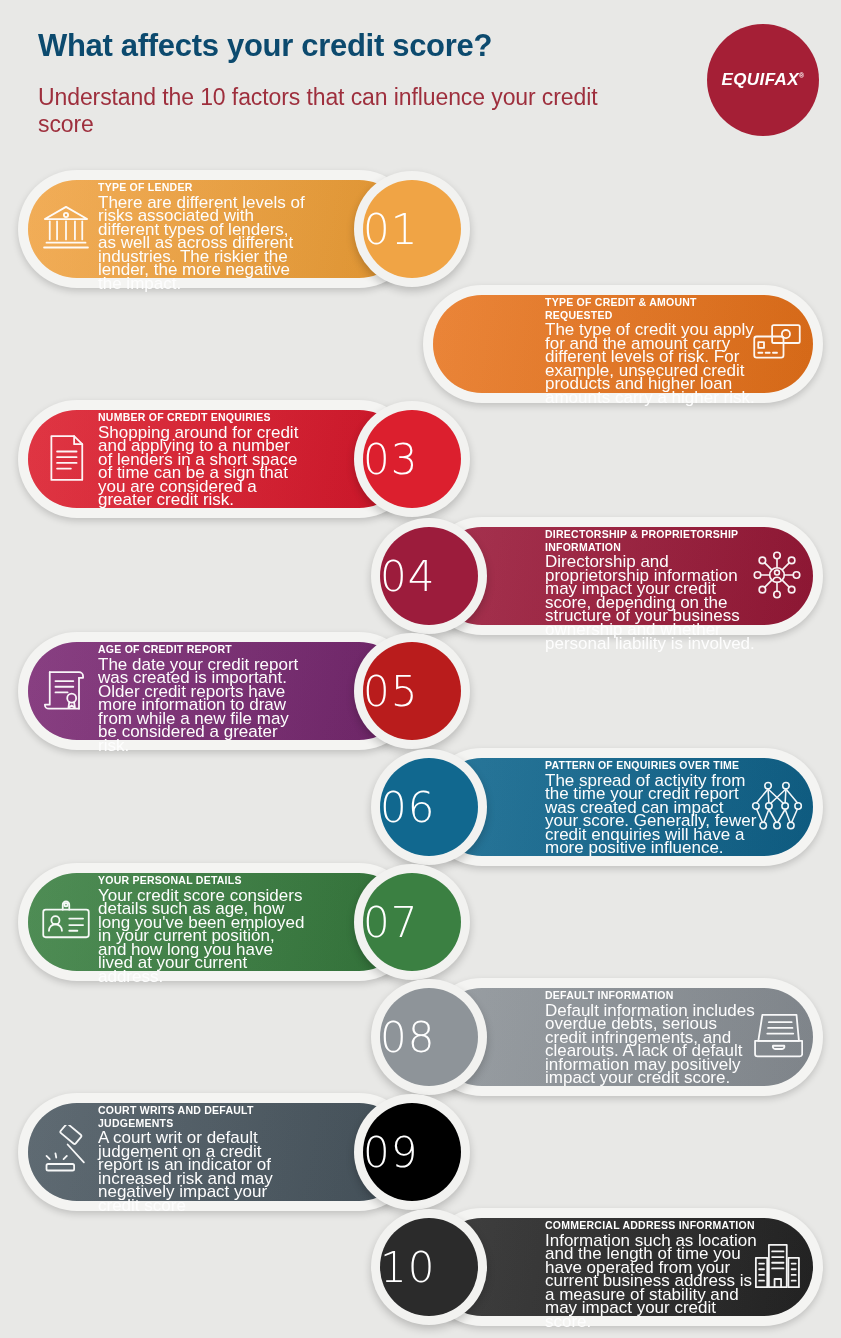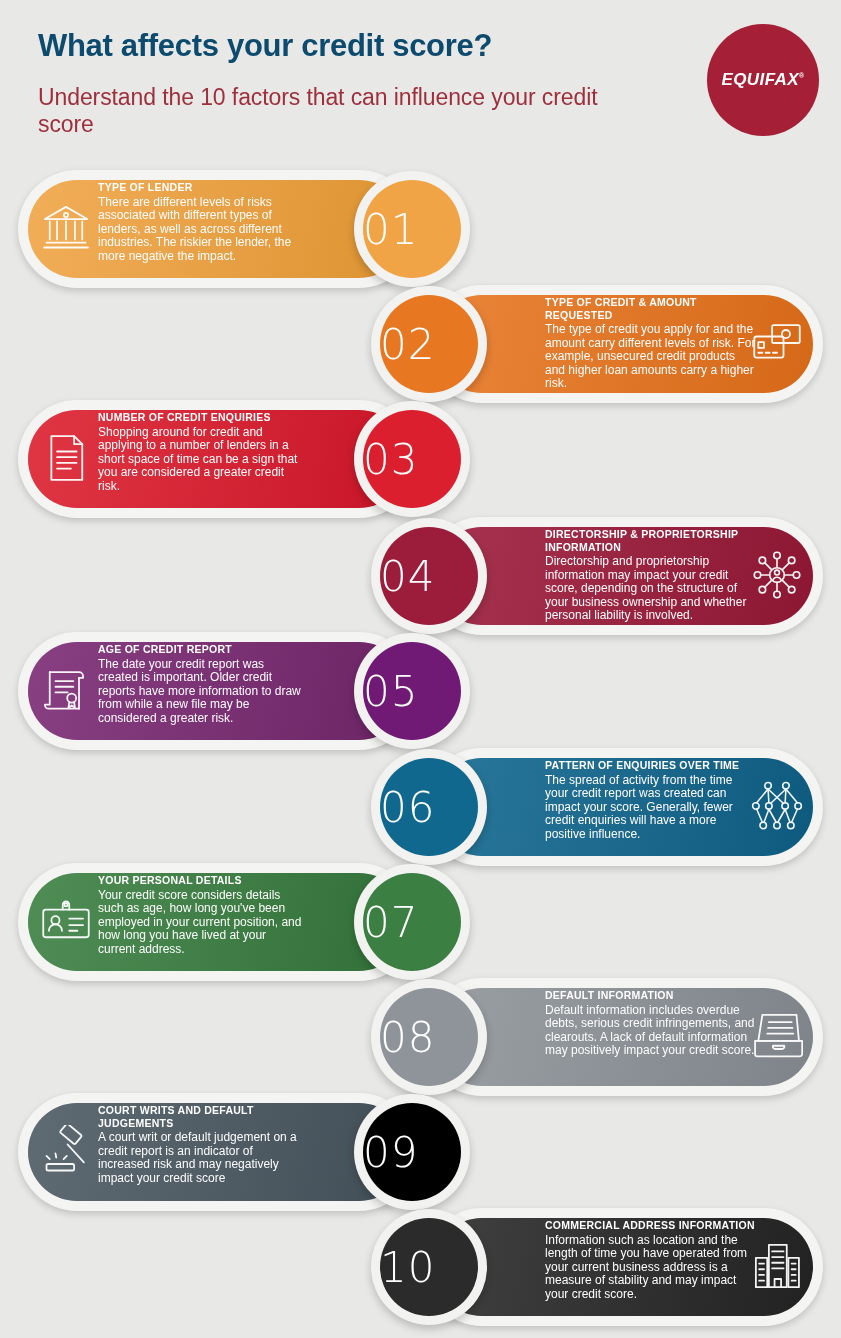--- a/index.html
+++ b/index.html
@@ -107,21 +107,21 @@
   }
   .card-title {
     font-size: 10.5px;
     font-weight: bold;
     letter-spacing: 0.25px;
     line-height: 12.5px;
     margin-bottom: 2px;
     color: #ffffff;
   }
   .card-desc {
-    font-size: 12px;
+    font-size: 17px;
     line-height: 13.6px;
     color: #fdfdfd;
   }
 
   
   .icon-wrap {
     position: absolute;
     width: 52px;
     height: 52px;
     z-index: 3;
@@ -218,25 +218,20 @@
      <rect x="4" y="24" width="36" height="26" rx="3"></rect>
      <rect x="9" y="31" width="7" height="7"></rect>
      <line x1="9" y1="44" x2="14" y2="44"></line>
           <line x1="18" y1="44" x2="23" y2="44"></line>
      <line x1="27" y1="44" x2="32" y2="44"></line>
         </svg>
       </div>
     <div class="txt">
       <div class="card-title">TYPE OF CREDIT &amp; AMOUNT REQUESTED</div>
       <div class="card-desc">The type of credit you apply for and the amount carry different levels of risk. For example, unsecured credit products and higher loan amounts carry a higher risk.</div>
-    </div>
-    <div class="badge">
-      <div class="disc" style="background:#e87722">
-        <span class="num">02</span>
-      </div>
     </div>
     </div>
     <div class="card left" style="top: 400px;">
     <div class="frame"></div>
     <div class="body" style="background:linear-gradient(105deg, #dc1f2e 0%, #d4162a 100%)"></div>
     <div class="icon-wrap">
         <svg viewBox="0 0 64 64" fill="none" stroke="#fff" stroke-width="2.2" stroke-linecap="round" stroke-linejoin="round">
      <path d="M14 5 H42 L52 15 V59 H14 Z"></path>
           <path d="M42 5 V15 H52"></path>
      <line x1="21" y1="24" x2="45" y2="24"></line>
@@ -304,21 +299,21 @@
      <line x1="19" y1="35" x2="34" y2="35"></line>
      <circle cx="39" cy="42" r="5.5"></circle>
           <path d="M36 47 l-1 7 4-3 4 3 -1-7"></path>
         </svg>
       </div>
     <div class="txt">
       <div class="card-title">AGE OF CREDIT REPORT</div>
       <div class="card-desc">The date your credit report was created is important. Older credit reports have more information to draw from while a new file may be considered a greater risk.</div>
     </div>
     <div class="badge">
-      <div class="disc" style="background:#701a75">
+      <div class="disc" style="background:#b91c1c">
         <span class="num">05</span>
       </div>
     </div>
     </div>
     <div class="card right" style="top: 748px;">
     <div class="frame"></div>
     <div class="body" style="background:linear-gradient(105deg, #11688f 0%, #0f6087 100%)"></div>
     <div class="icon-wrap">
         <svg viewBox="0 0 64 64" fill="none" stroke="#fff" stroke-width="1.9" stroke-linecap="round" stroke-linejoin="round">
      <circle cx="21" cy="7" r="4"></circle>

